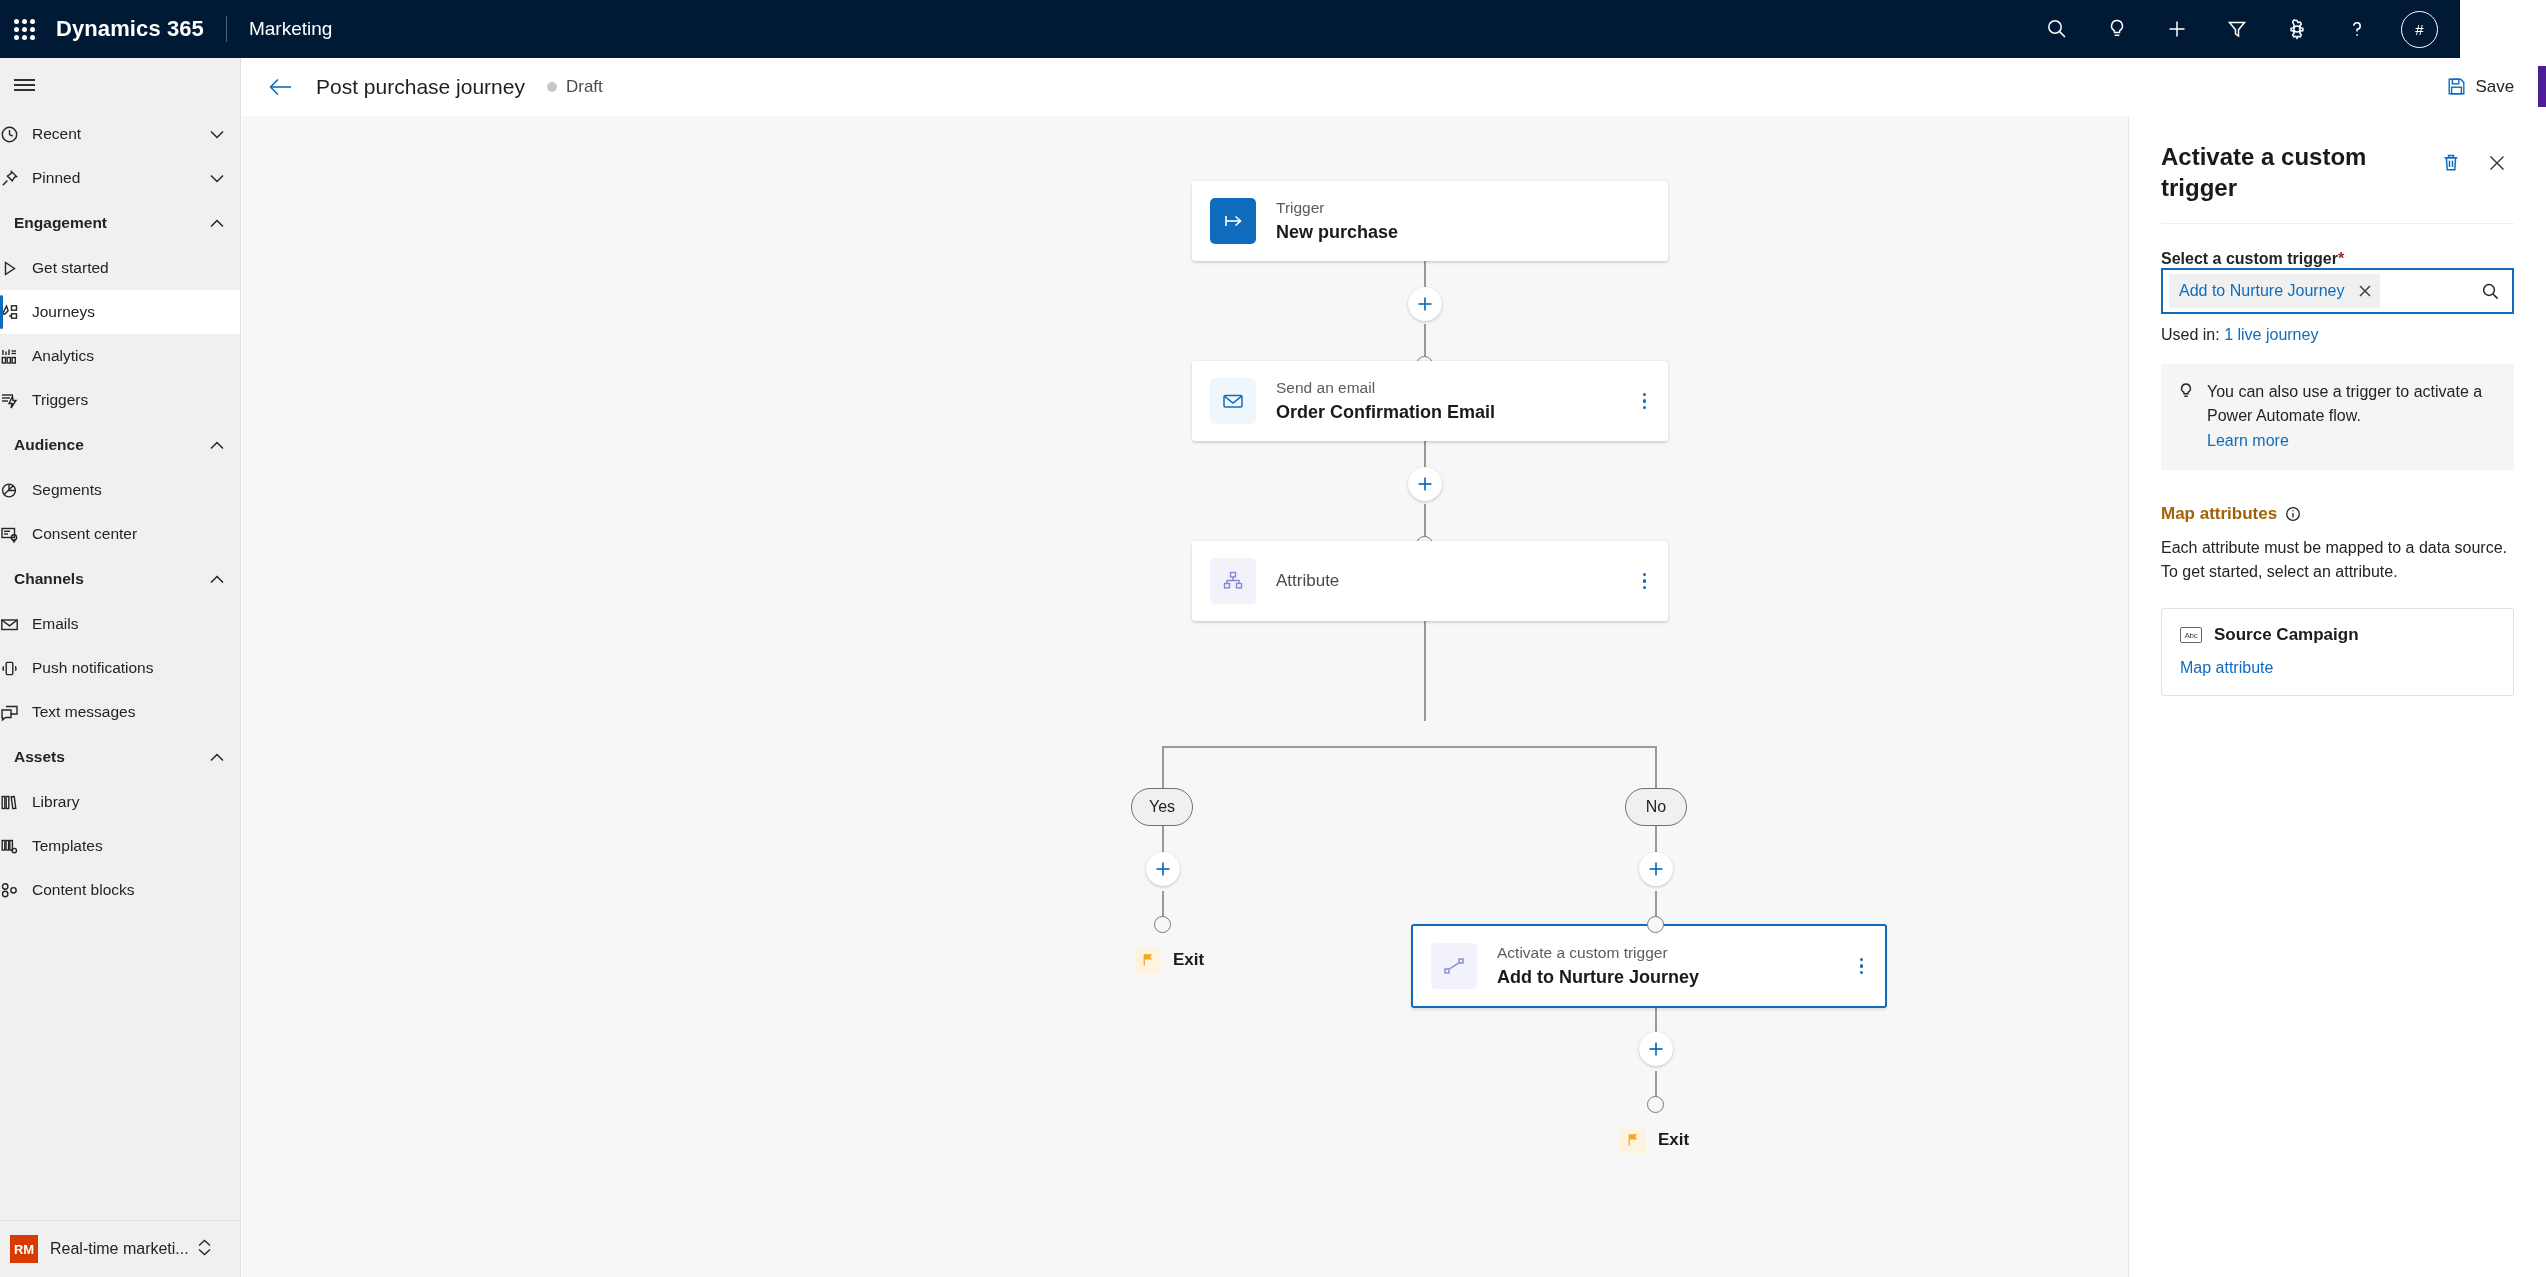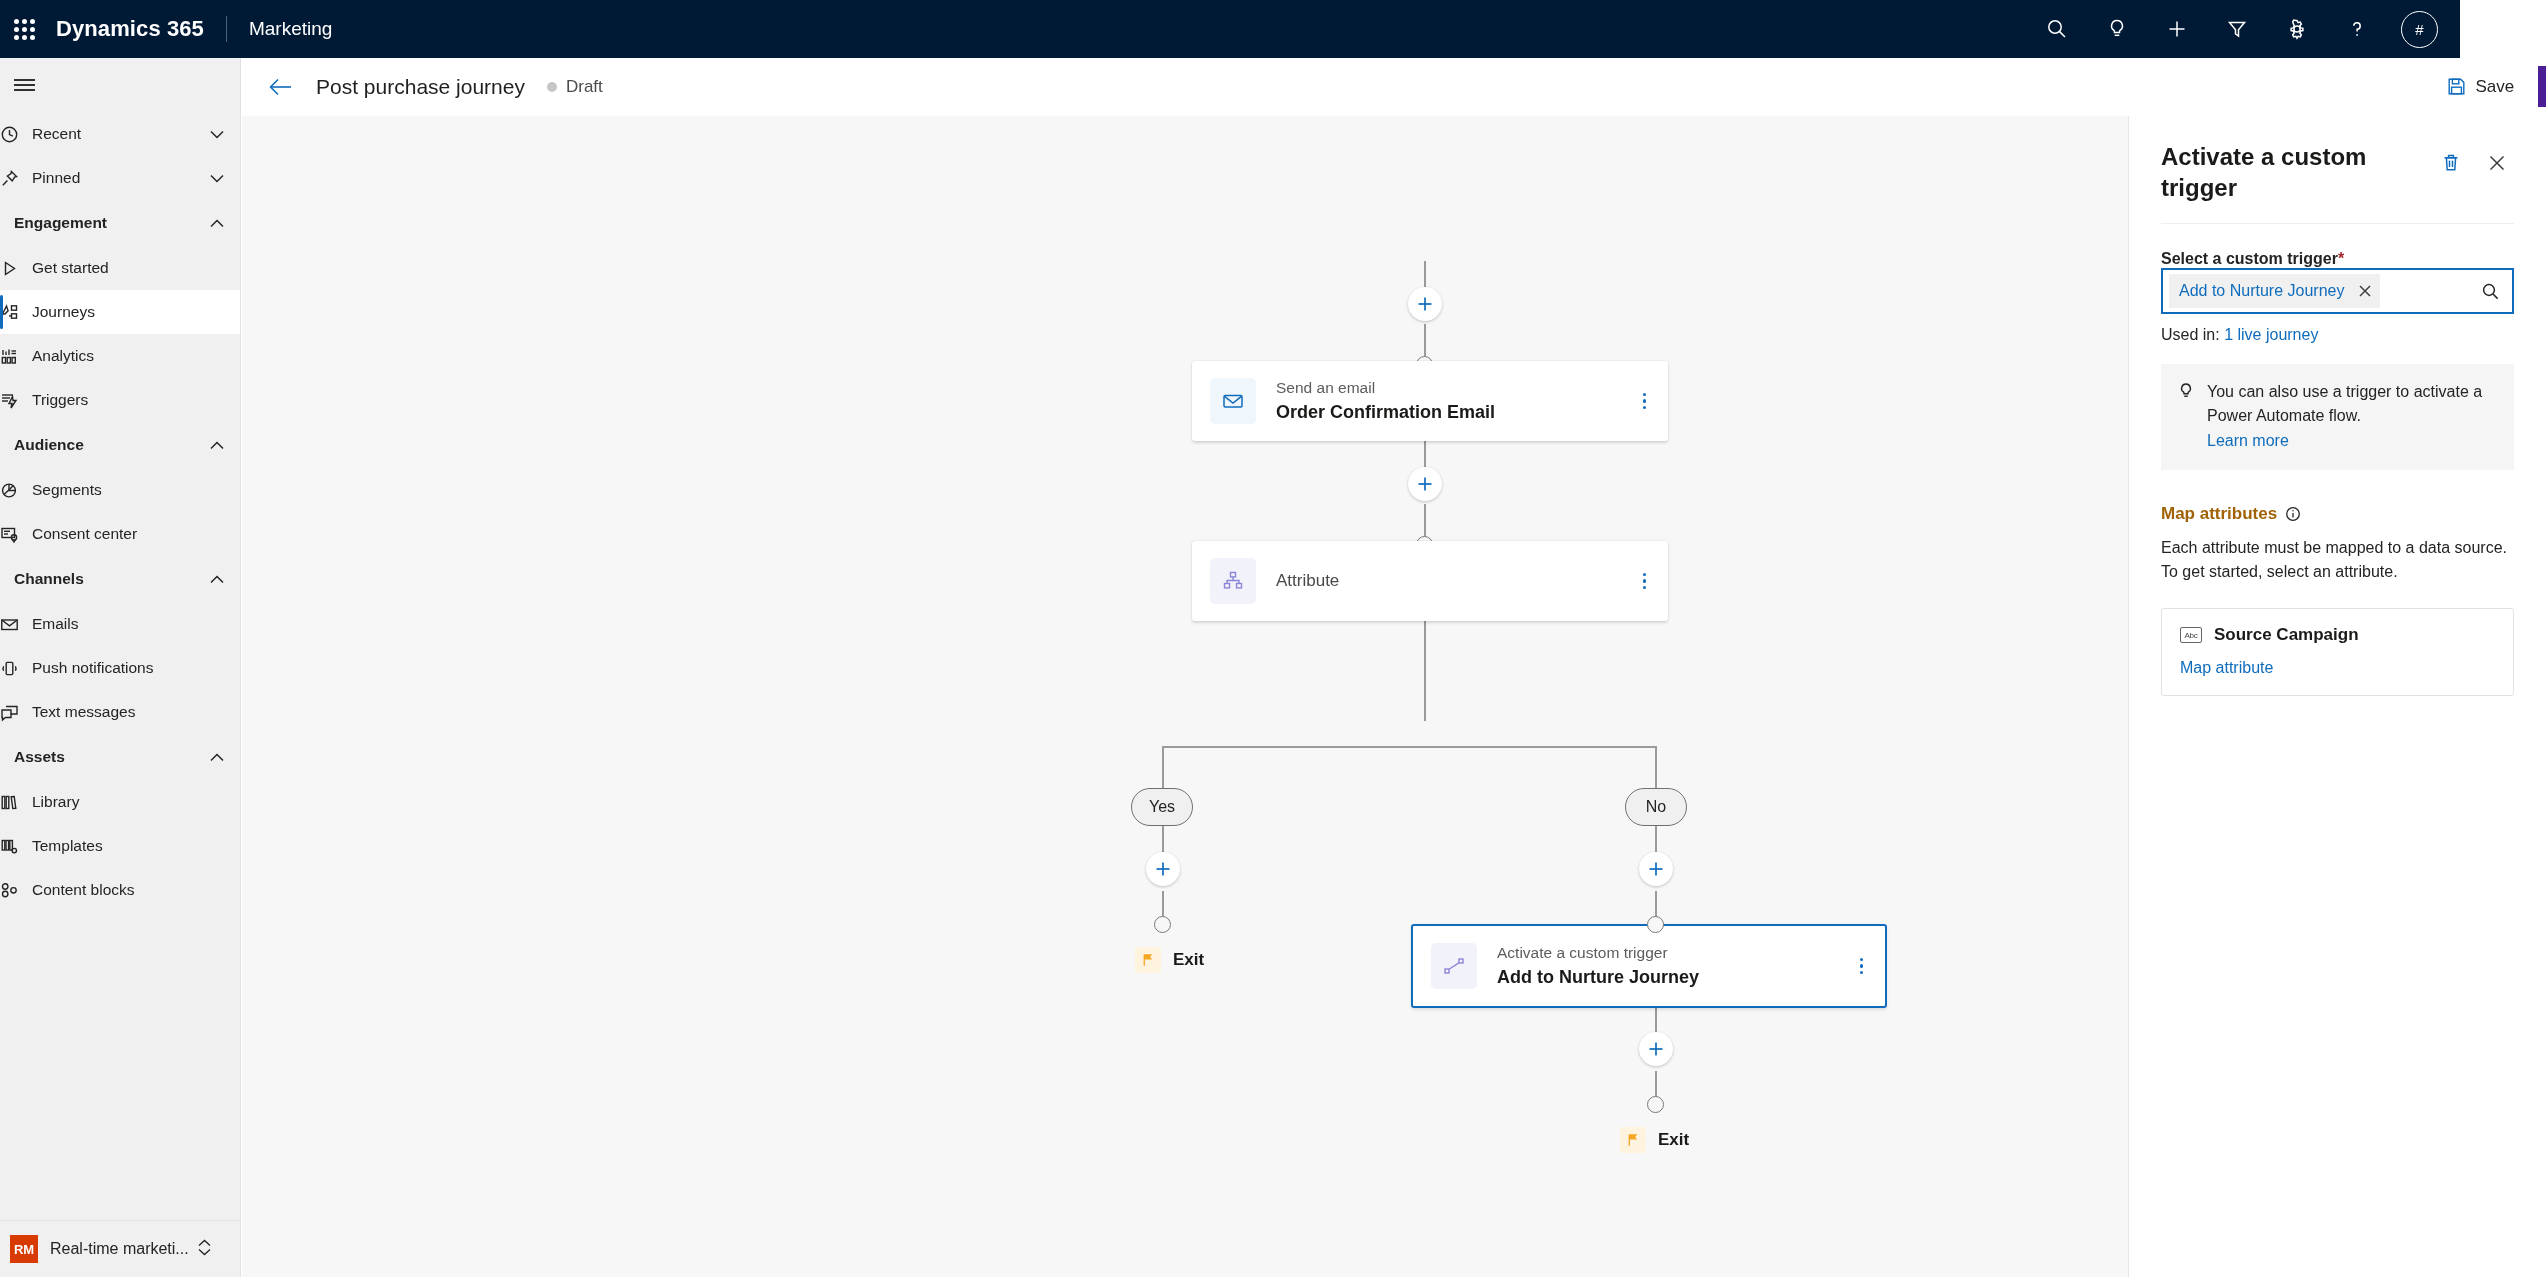--- a/index.html
+++ b/index.html
@@ -528,20 +528,33 @@
   <div class="edge" style="left:1413px; top:630px; width:2px; height:42px;"></div>
 
   <div class="edge" style="left:920px; top:704px; width:2px; height:44px;"></div>
   <div class="edge" style="left:920px; top:775px; width:2px; height:33px;"></div>
 
   <div class="edge" style="left:1413px; top:704px; width:2px; height:44px;"></div>
   <div class="edge" style="left:1413px; top:775px; width:2px; height:33px;"></div>
   <div class="edge" style="left:1413px; top:892px; width:2px; height:42px;"></div>
   <div class="edge" style="left:1413px; top:955px; width:2px; height:33px;"></div>
 
+  <div class="node" style="left:950px; top:65px; width:476px; height:80px;">
+    <div class="node-ico blue">
+      <svg width="24" height="24" viewBox="0 0 24 24" stroke="#ffffff" fill="none" stroke-width="1.6">
+        <line x1="5" y1="7" x2="5" y2="17"></line>
+        <line x1="5" y1="12" x2="19" y2="12"></line>
+        <polyline points="14.5,7.5 19.5,12 14.5,16.5"></polyline>
+      </svg>
+    </div>
+    <div class="node-text">
+      <div class="node-sub">Trigger</div>
+      <div class="node-main">New purchase</div>
+    </div>
+  </div>
 
   <div class="plus-btn" style="left:1166px; top:171px;">
     <svg width="16" height="16" viewBox="0 0 16 16">
       <line x1="8" y1="1.5" x2="8" y2="14.5"></line>
         <line x1="1.5" y1="8" x2="14.5" y2="8"></line>
     </svg>
   </div>
   <div class="port" style="left:1174px; top:240px;"></div>
 
   <div class="node" style="left:950px; top:245px; width:476px; height:80px;">

